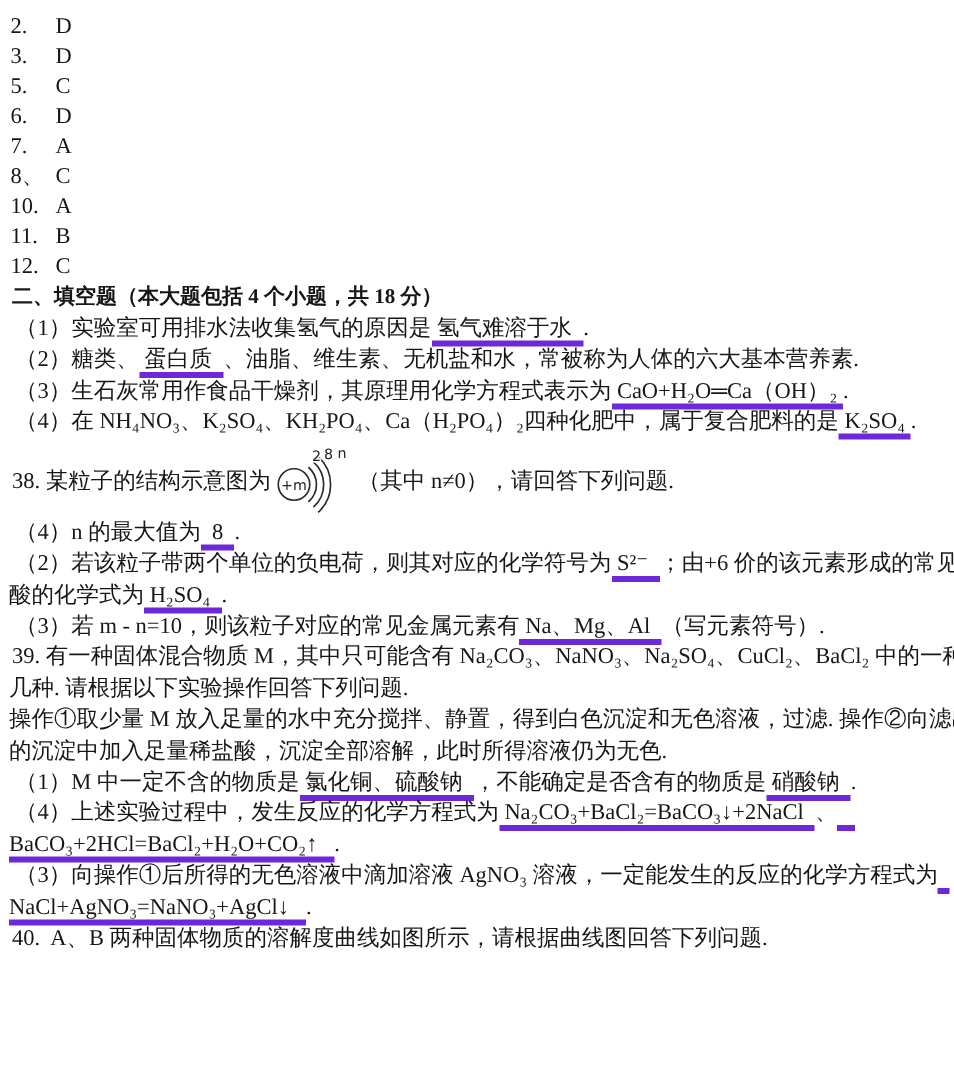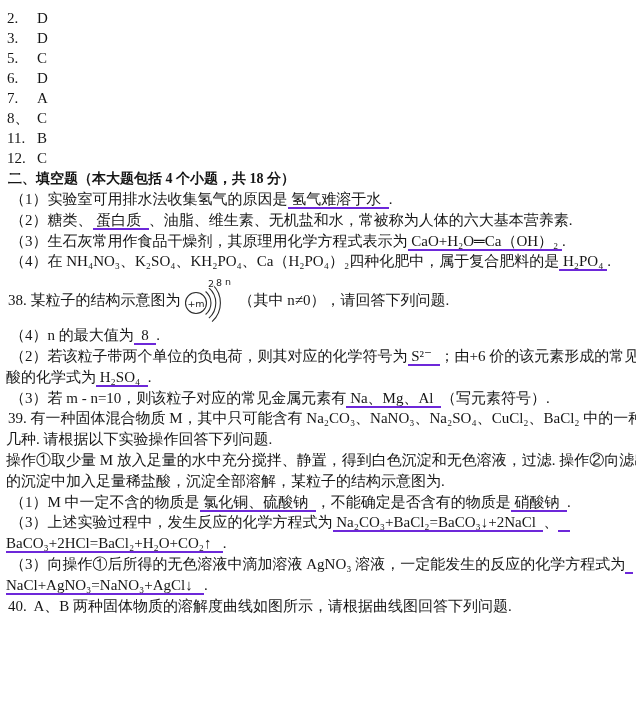--- a/index.html
+++ b/index.html
@@ -11,48 +11,49 @@
   }
   .page{padding:8px 4px 0 6px;}
   .ans-line{margin-left:1px;line-height:20px;white-space:pre;}
   .ans-num{display:inline-block;min-width:30px;}
   .header{font-weight:bold;margin-left:2px;line-height:21px;font-size:14px;white-space:pre;}
   .line{line-height:20.8px;white-space:nowrap;}
   .ind-q{margin-left:2px;}
   .ind-s{margin-left:4px;}
   .ind-w{margin-left:0;}
   .seg{white-space:pre;}
-  .u{border-bottom:2px solid #6d28d9;}
+  .u{border-bottom:4px solid #6d28d9;}
   .q38-intro{margin-left:2px;margin-top:3px;line-height:21px;white-space:nowrap;}
   .q38-intro svg{vertical-align:-20px;}
   svg text{font-family:"DejaVu Sans","Liberation Sans",sans-serif;fill:#222;paint-order:stroke;stroke:#ffffff;stroke-width:2px;}
 </style>
 </head>
 <body>
 
 <div class="page">
 
   <section id="answers">
       <div class="ans-line"><span class="ans-num">2.</span><span>D</span></div>
       <div class="ans-line"><span class="ans-num">3.</span><span>D</span></div>
       <div class="ans-line"><span class="ans-num">5.</span><span>C</span></div>
       <div class="ans-line"><span class="ans-num">6.</span><span>D</span></div>
       <div class="ans-line"><span class="ans-num">7.</span><span>A</span></div>
       <div class="ans-line"><span class="ans-num">8、</span><span>C</span></div>
+      <div class="ans-line"><span class="ans-num">10.</span><span>A</span></div>
       <div class="ans-line"><span class="ans-num">11.</span><span>B</span></div>
       <div class="ans-line"><span class="ans-num">12.</span><span>C</span></div>
     </section>
 
   <div class="header">二、填空题（本大题包括 4 个小题，共 18 分）</div>
 
   <div id="part1">
       <div class="line ind-s"><span class="seg">（1）实验室可用排水法收集氢气的原因是</span><span class="seg u"> 氢气难溶于水  </span><span class="seg">.</span></div>
       <div class="line ind-s"><span class="seg">（2）糖类、</span><span class="seg u"> 蛋白质  </span><span class="seg">、油脂、维生素、无机盐和水，常被称为人体的六大基本营养素.</span></div>
       <div class="line ind-s"><span class="seg">（3）生石灰常用作食品干燥剂，其原理用化学方程式表示为</span><span class="seg u"> CaO+H₂O═Ca（OH）₂ </span><span class="seg">.</span></div>
-      <div class="line ind-s"><span class="seg">（4）在 NH₄NO₃、K₂SO₄、KH₂PO₄、Ca（H₂PO₄）₂四种化肥中，属于复合肥料的是</span><span class="seg u"> H₂PO₄ </span><span class="seg">.</span></div>
+      <div class="line ind-s"><span class="seg">（4）在 NH₄NO₃、K₂SO₄、KH₂PO₄、Ca（H₂PO₄）₂四种化肥中，属于复合肥料的是</span><span class="seg u"> K₂SO₄ </span><span class="seg">.</span></div>
     </div>
 
   <div class="q38-intro"><span class="seg">38. 某粒子的结构示意图为</span><svg width="58" height="50" viewBox="0 0 58 50">
       <circle cx="15" cy="28" r="10.5" fill="none" stroke="#2a2a2a" stroke-width="1.1"></circle>
       <text x="15" y="31.5" text-anchor="middle" font-size="9.5">+m</text>
       <path d="M24.6 16.5 A15 15 0 0 1 24.6 39.5" fill="none" stroke="#2a2a2a" stroke-width="1.1"></path>
       <path d="M27.9 12.9 A20 20 0 0 1 27.9 43.1" fill="none" stroke="#2a2a2a" stroke-width="1.1"></path>
       <path d="M31.1 9.4 A25 25 0 0 1 31.1 46.6" fill="none" stroke="#2a2a2a" stroke-width="1.1"></path>
       <text x="27" y="12" font-size="9.5">2</text>
       <text x="35" y="11" font-size="9.5">8</text>
@@ -63,22 +64,22 @@
       <div class="line ind-s"><span class="seg">（4）n 的最大值为</span><span class="seg u">  8  </span><span class="seg">.</span></div>
       <div class="line ind-s"><span class="seg">（2）若该粒子带两个单位的负电荷，则其对应的化学符号为</span><span class="seg u"> S²⁻  </span><span class="seg">；由+6 价的该元素形成的常见</span></div>
       <div class="line ind-w"><span class="seg">酸的化学式为</span><span class="seg u"> H₂SO₄  </span><span class="seg">.</span></div>
       <div class="line ind-s"><span class="seg">（3）若 m - n=10，则该粒子对应的常见金属元素有</span><span class="seg u"> Na、Mg、Al  </span><span class="seg">（写元素符号）.</span></div>
     </div>
 
   <div id="part3">
       <div class="line ind-q"><span class="seg">39. 有一种固体混合物质 M，其中只可能含有 Na₂CO₃、NaNO₃、Na₂SO₄、CuCl₂、BaCl₂ 中的一种或</span></div>
       <div class="line ind-w"><span class="seg">几种. 请根据以下实验操作回答下列问题.</span></div>
       <div class="line ind-w"><span class="seg">操作①取少量 M 放入足量的水中充分搅拌、静置，得到白色沉淀和无色溶液，过滤. 操作②向滤出</span></div>
-      <div class="line ind-w"><span class="seg">的沉淀中加入足量稀盐酸，沉淀全部溶解，某粒子的结构示意图为.</span></div>
+      <div class="line ind-w"><span class="seg">的沉淀中加入足量稀盐酸，沉淀全部溶解，此时所得溶液仍为无色.</span></div>
       <div class="line ind-s"><span class="seg">（1）M 中一定不含的物质是</span><span class="seg u"> 氯化铜、硫酸钠  </span><span class="seg">，不能确定是否含有的物质是</span><span class="seg u"> 硝酸钠  </span><span class="seg">.</span></div>
-      <div class="line ind-s"><span class="seg">（3）上述实验过程中，发生反应的化学方程式为</span><span class="seg u"> Na₂CO₃+BaCl₂=BaCO₃↓+2NaCl  </span><span class="seg">、</span><span class="seg u">   </span></div>
+      <div class="line ind-s"><span class="seg">（4）上述实验过程中，发生反应的化学方程式为</span><span class="seg u"> Na₂CO₃+BaCl₂=BaCO₃↓+2NaCl  </span><span class="seg">、</span><span class="seg u">   </span></div>
       <div class="line ind-w"><span class="seg u">BaCO₃+2HCl=BaCl₂+H₂O+CO₂↑   </span><span class="seg">.</span></div>
       <div class="line ind-s"><span class="seg">（3）向操作①后所得的无色溶液中滴加溶液 AgNO₃ 溶液，一定能发生的反应的化学方程式为</span><span class="seg u">  </span></div>
       <div class="line ind-w"><span class="seg u">NaCl+AgNO₃=NaNO₃+AgCl↓   </span><span class="seg">.</span></div>
       <div class="line ind-q"><span class="seg">40.  A、B 两种固体物质的溶解度曲线如图所示，请根据曲线图回答下列问题.</span></div>
     </div>
 
 </div>
 
 </body></html>

